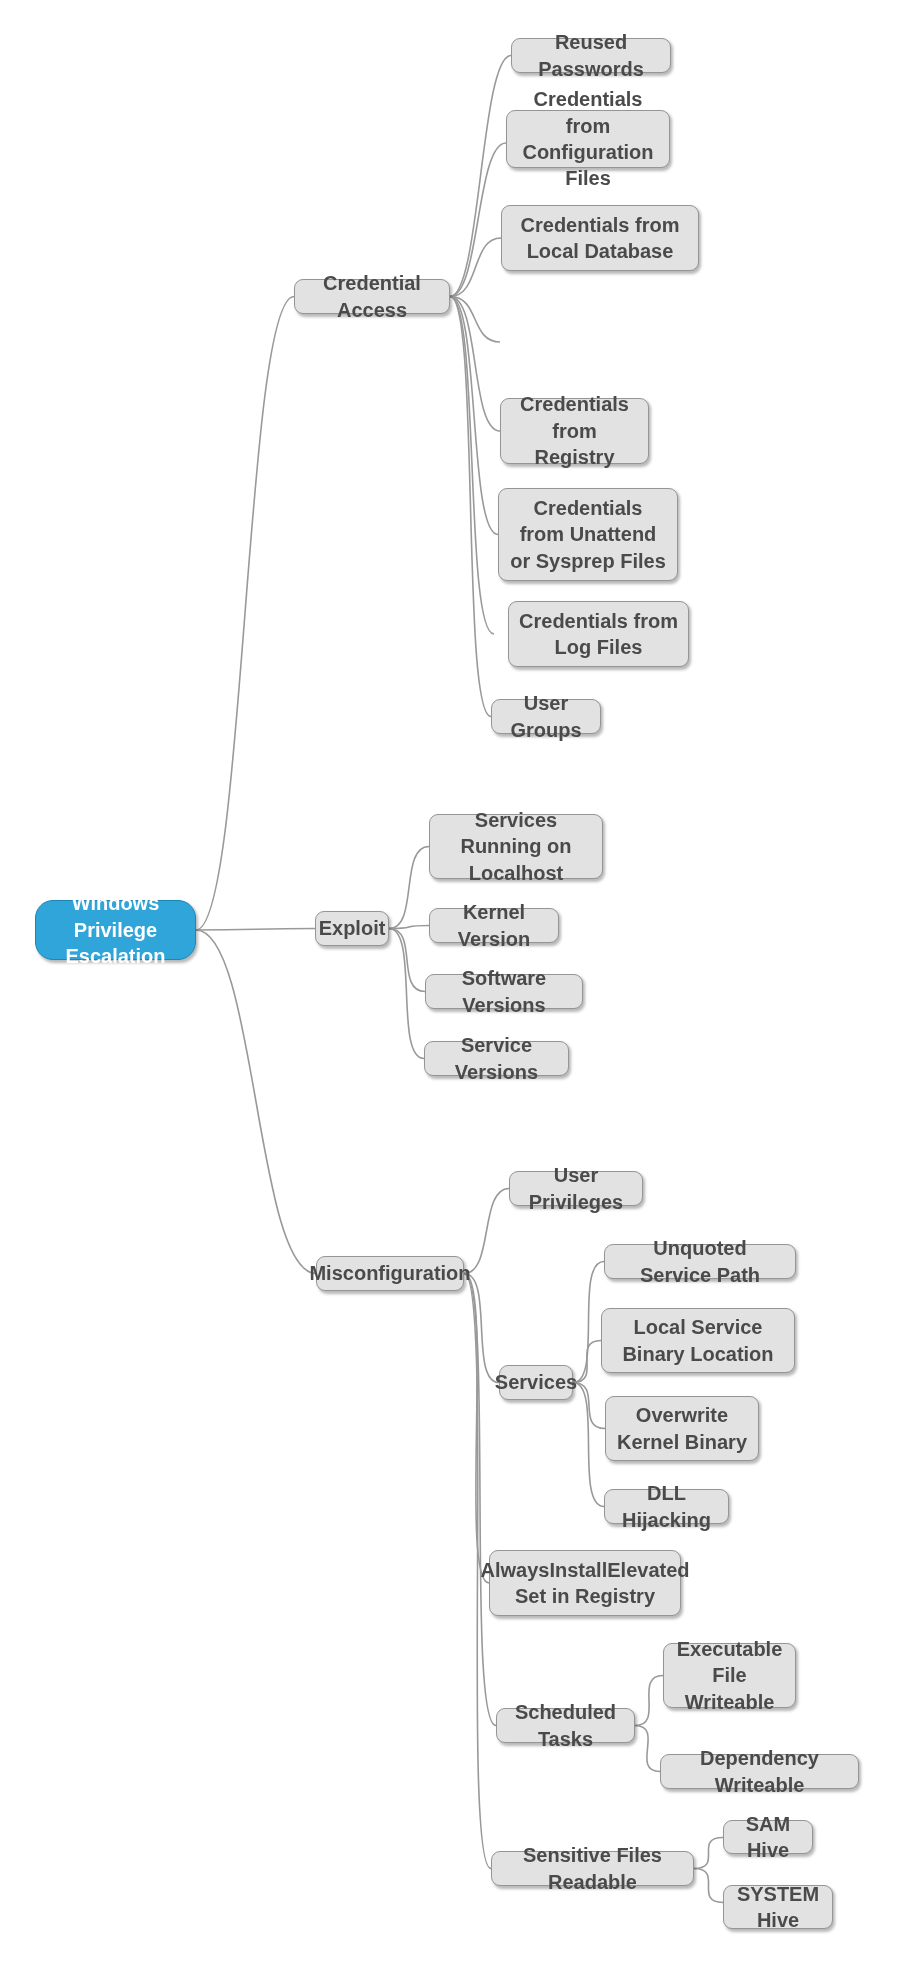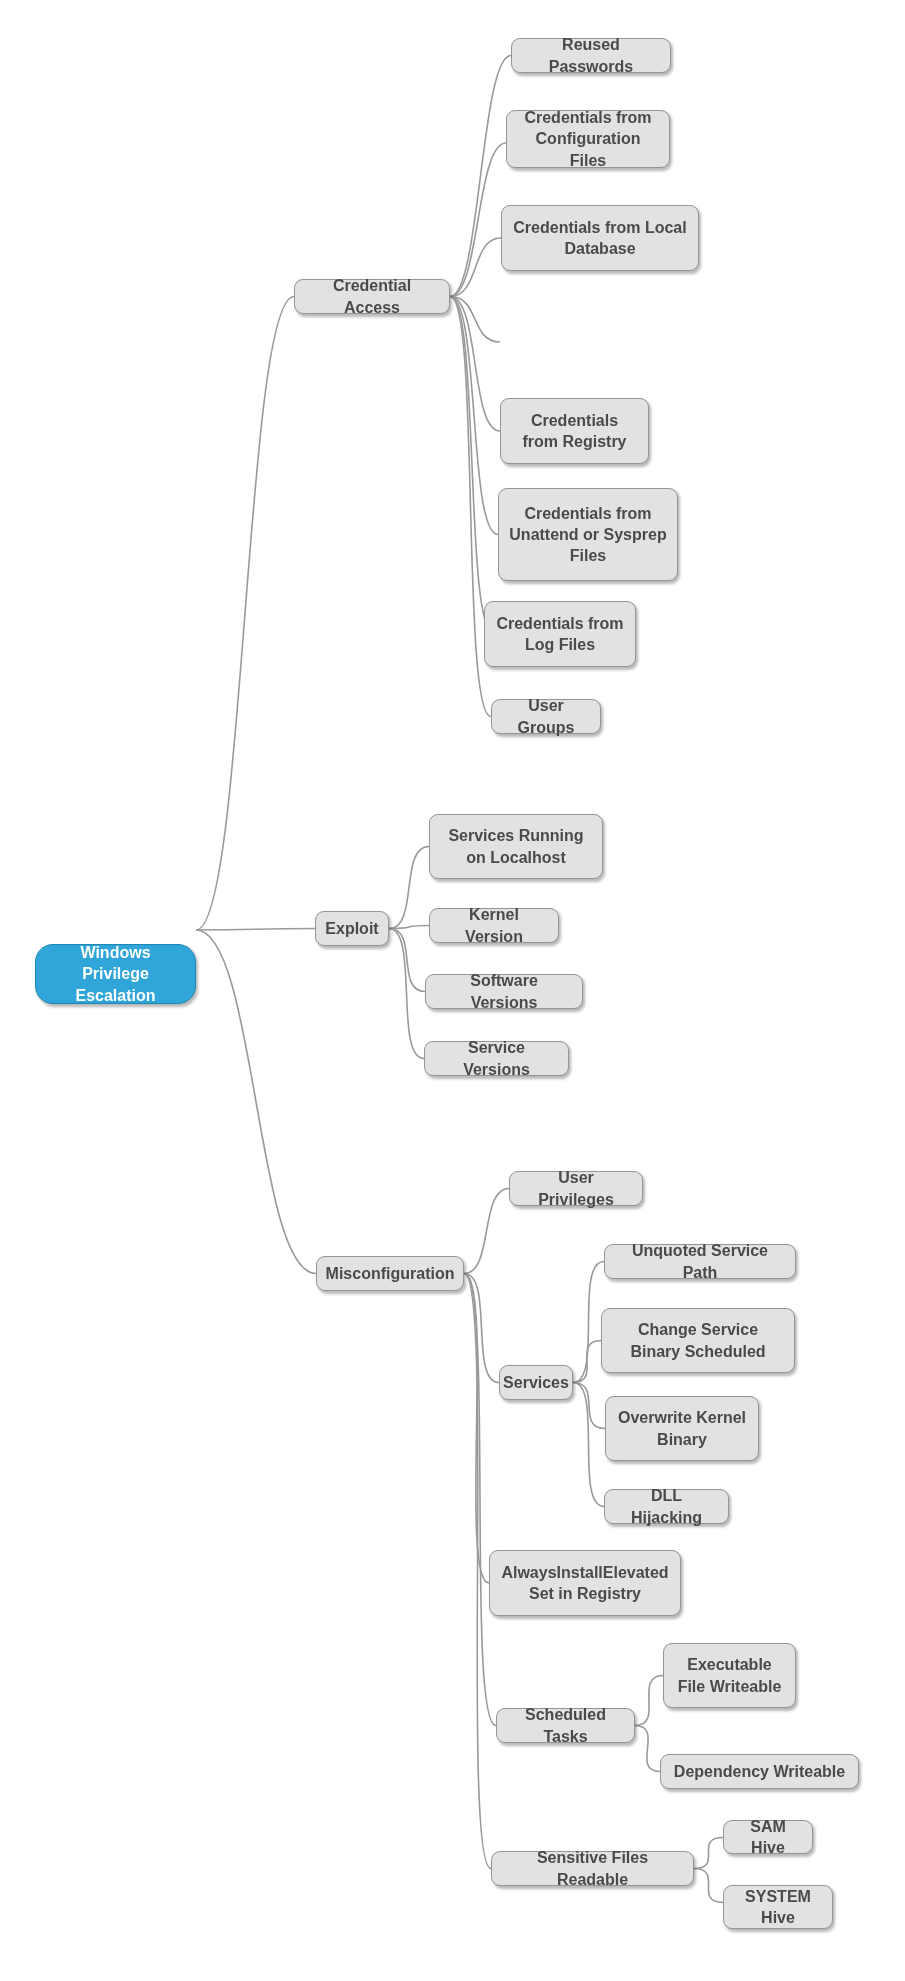--- a/index.html
+++ b/index.html
@@ -13,31 +13,30 @@
   #connector-layer { position: absolute; left: 0; top: 0; }
   .connector { fill: none; stroke: var(--connector, #999999); stroke-width: 1.6; }
   .node {
     position: absolute;
     display: flex; align-items: center; justify-content: center;
     text-align: center;
     background: var(--node-fill, #e2e2e2);
     border: 1.4px solid var(--node-border, #979797);
     border-radius: 9px;
     color: var(--node-text, #4a4a4a);
-    font-size: 16px; font-weight: bold; line-height: 1.32;
+    font-size: 20px; font-weight: bold; line-height: 1.32;
     padding: 16px 10px;
     box-shadow: 2px 2.5px 3px rgba(0,0,0,0.28);
     cursor: pointer;
   }
   .node.root {
     background: var(--root-fill, #2fa5da);
     border-color: var(--root-border, #1d86b3);
     color: var(--root-text, #ffffff);
     border-radius: 18px;
-    margin-top: 44px;
   }
 </style>
 </head>
 <body>
 
 <div id="canvas">
 
   <svg id="connector-layer" width="905" height="1981">
       <path d="M 196 930 C 245 930, 245 296.5, 294 296.5" class="connector"></path>
       <path d="M 450 296.5 C 480.5 296.5, 480.5 55.5, 511 55.5" class="connector"></path>
@@ -77,21 +76,21 @@
 
   <div class="node" id="n-credentials-config-files" style="left:506px;top:110px;width:164px;height:58px">Credentials from Configuration Files</div>
 
   <div class="node" id="n-credentials-local-database" style="left:501px;top:205px;width:198px;height:66px">Credentials from Local Database</div>
 
 
   <div class="node" id="n-credentials-registry" style="left:500px;top:398px;width:149px;height:66px">Credentials from Registry</div>
 
   <div class="node" id="n-credentials-unattend-sysprep" style="left:498px;top:488px;width:180px;height:93px">Credentials from Unattend or Sysprep Files</div>
 
-  <div class="node" id="n-credentials-log-files" style="left:484px;top:601px;width:152px;height:66px">Credentials from Log Files</div>
+  <div class="node" id="n-credentials-log-files" style="left:508px;top:601px;width:181px;height:66px">Credentials from Log Files</div>
 
   <div class="node" id="n-user-groups" style="left:491px;top:699px;width:110px;height:35px">User Groups</div>
 
   <div class="node" id="n-exploit" style="left:315px;top:911px;width:74px;height:35px">Exploit</div>
 
   <div class="node" id="n-services-running-localhost" style="left:429px;top:814px;width:174px;height:65px">Services Running on Localhost</div>
 
   <div class="node" id="n-kernel-version" style="left:429px;top:908px;width:130px;height:35px">Kernel Version</div>
 
   <div class="node" id="n-software-versions" style="left:425px;top:974px;width:158px;height:35px">Software Versions</div>
@@ -99,21 +98,21 @@
   <div class="node" id="n-service-versions" style="left:424px;top:1041px;width:145px;height:35px">Service Versions</div>
 
   <div class="node" id="n-misconfiguration" style="left:316px;top:1256px;width:148px;height:35px">Misconfiguration</div>
 
   <div class="node" id="n-user-privileges" style="left:509px;top:1171px;width:134px;height:35px">User Privileges</div>
 
   <div class="node" id="n-services" style="left:499px;top:1365px;width:74px;height:35px">Services</div>
 
   <div class="node" id="n-unquoted-service-path" style="left:604px;top:1244px;width:192px;height:35px">Unquoted Service Path</div>
 
-  <div class="node" id="n-change-service-binary-location" style="left:601px;top:1308px;width:194px;height:65px">Change Service Binary Scheduled</div>
+  <div class="node" id="n-change-service-binary-location" style="left:601px;top:1308px;width:194px;height:65px">Local Service Binary Location</div>
 
   <div class="node" id="n-overwrite-service-binary" style="left:605px;top:1396px;width:154px;height:65px">Overwrite Kernel Binary</div>
 
   <div class="node" id="n-dll-hijacking" style="left:604px;top:1489px;width:125px;height:35px">DLL Hijacking</div>
 
   <div class="node" id="n-alwaysinstallelevated" style="left:489px;top:1550px;width:192px;height:66px">AlwaysInstallElevated Set in Registry</div>
 
   <div class="node" id="n-scheduled-tasks" style="left:496px;top:1708px;width:139px;height:35px">Scheduled Tasks</div>
 
   <div class="node" id="n-executable-file-writeable" style="left:663px;top:1643px;width:133px;height:65px">Executable File Writeable</div>

